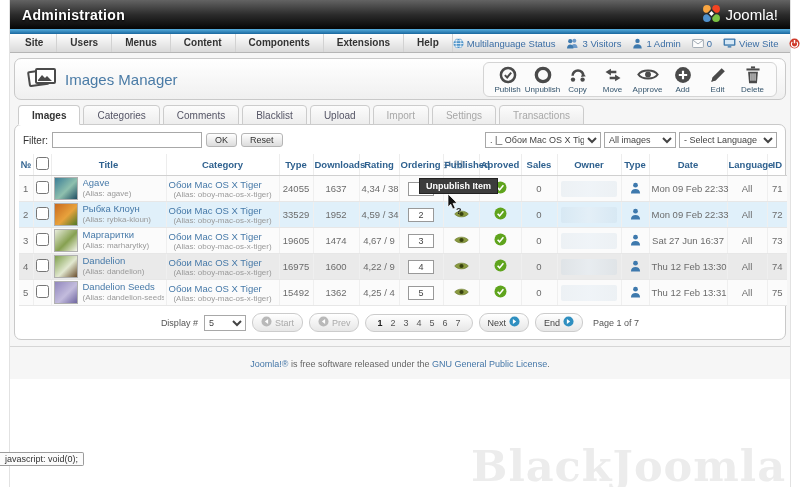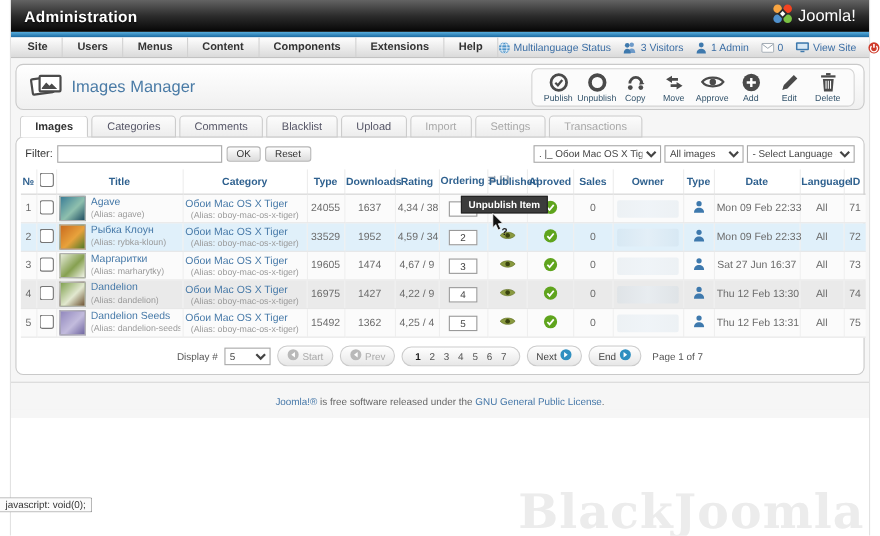--- a/index.html
+++ b/index.html
@@ -448,21 +448,21 @@
                 <div class="title-flex">
       <span class="thumb" style="background:linear-gradient(135deg, #7fa04e, #e2e8d0 55%, #6b4f2f)"></span>
       <span class="tt">
                     <a class="link">Dandelion</a>
                     <span class="alias">(Alias: dandelion)</span>
                   </span>
     </div>
               </td>
     <td class="td-cat"><a class="link">Обои Mac OS X Tiger</a><span class="alias">(Alias: oboy-mac-os-x-tiger)</span></td>
     <td>16975</td>
-    <td>1427</td>
+    <td>1600</td>
     <td>4,22 / 9</td>
     <td><input class="ord-input" value="4" style=""></td>
     <td><span><svg width="15" height="10" viewBox="0 0 15 10">
                     <path d="M.7 5C3.6 1.2 11.4 1.2 14.3 5 11.4 8.8 3.6 8.8.7 5z" fill="#8a9a40" stroke="#5f7020" stroke-width=".6"></path>
                     <circle cx="7.5" cy="5" r="2.1" fill="#39430f"></circle>
                   </svg></span></td>
     <td><span><svg width="13" height="13" viewBox="0 0 13 13">
                     <circle cx="6.5" cy="6.5" r="6" fill="#5fa41d"></circle>
                     <path d="M3.6 6.7l2 2.2 3.8-4.6" stroke="#fff" stroke-width="1.6" fill="none"></path>
                   </svg></span></td>

